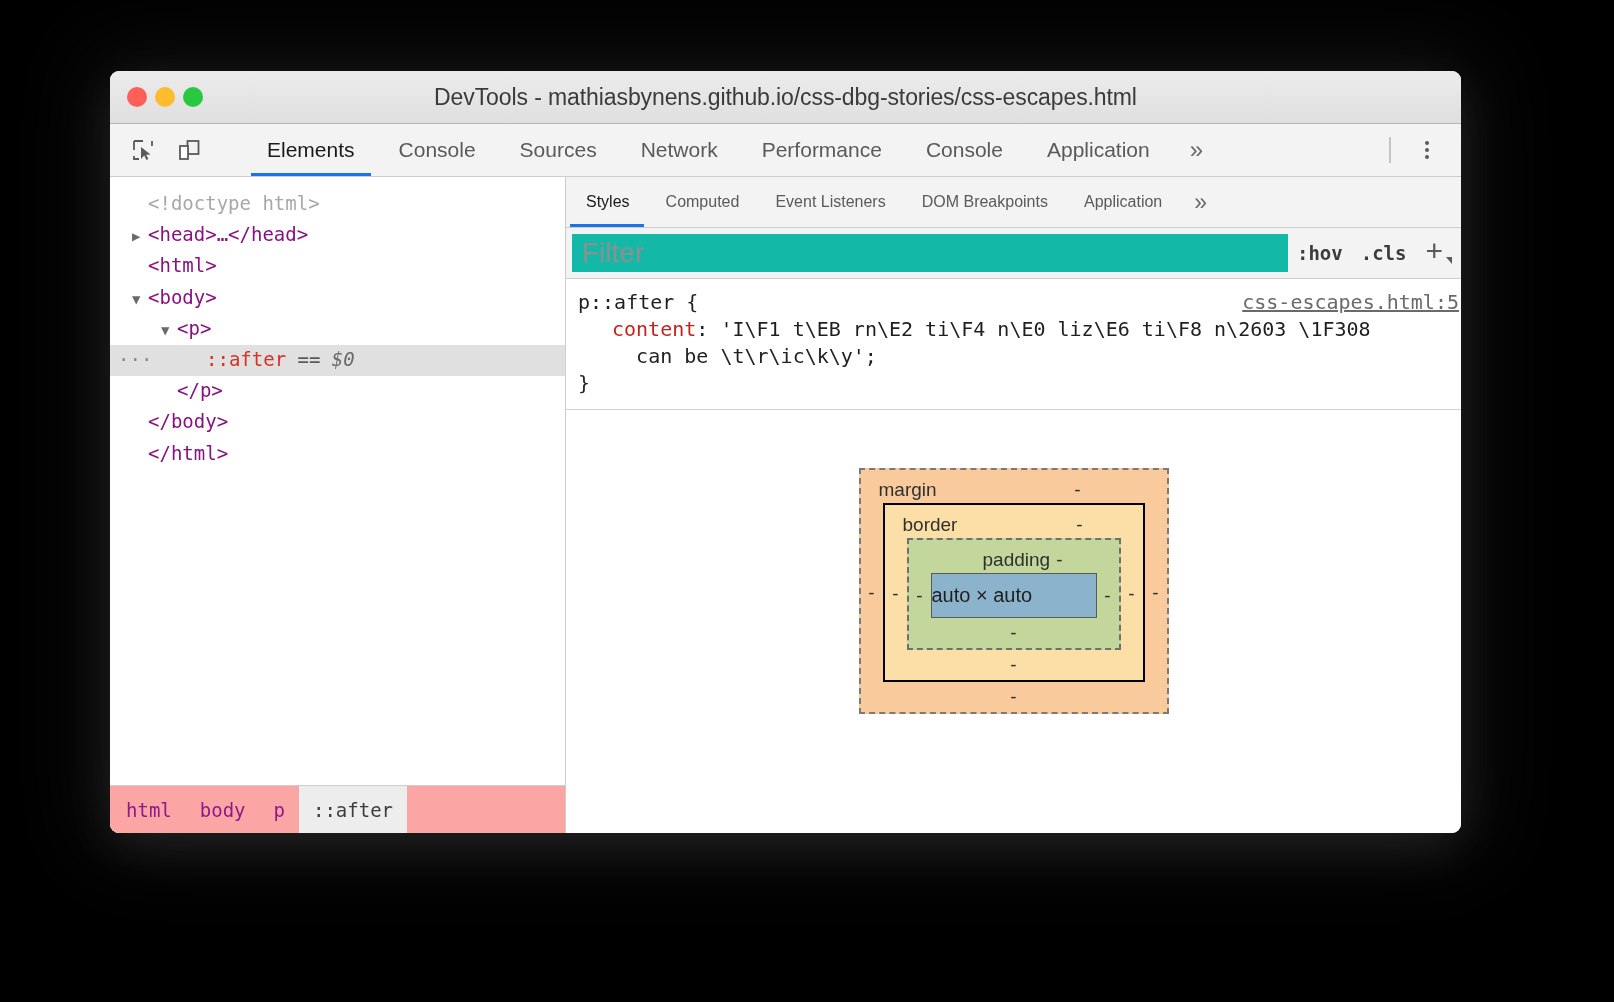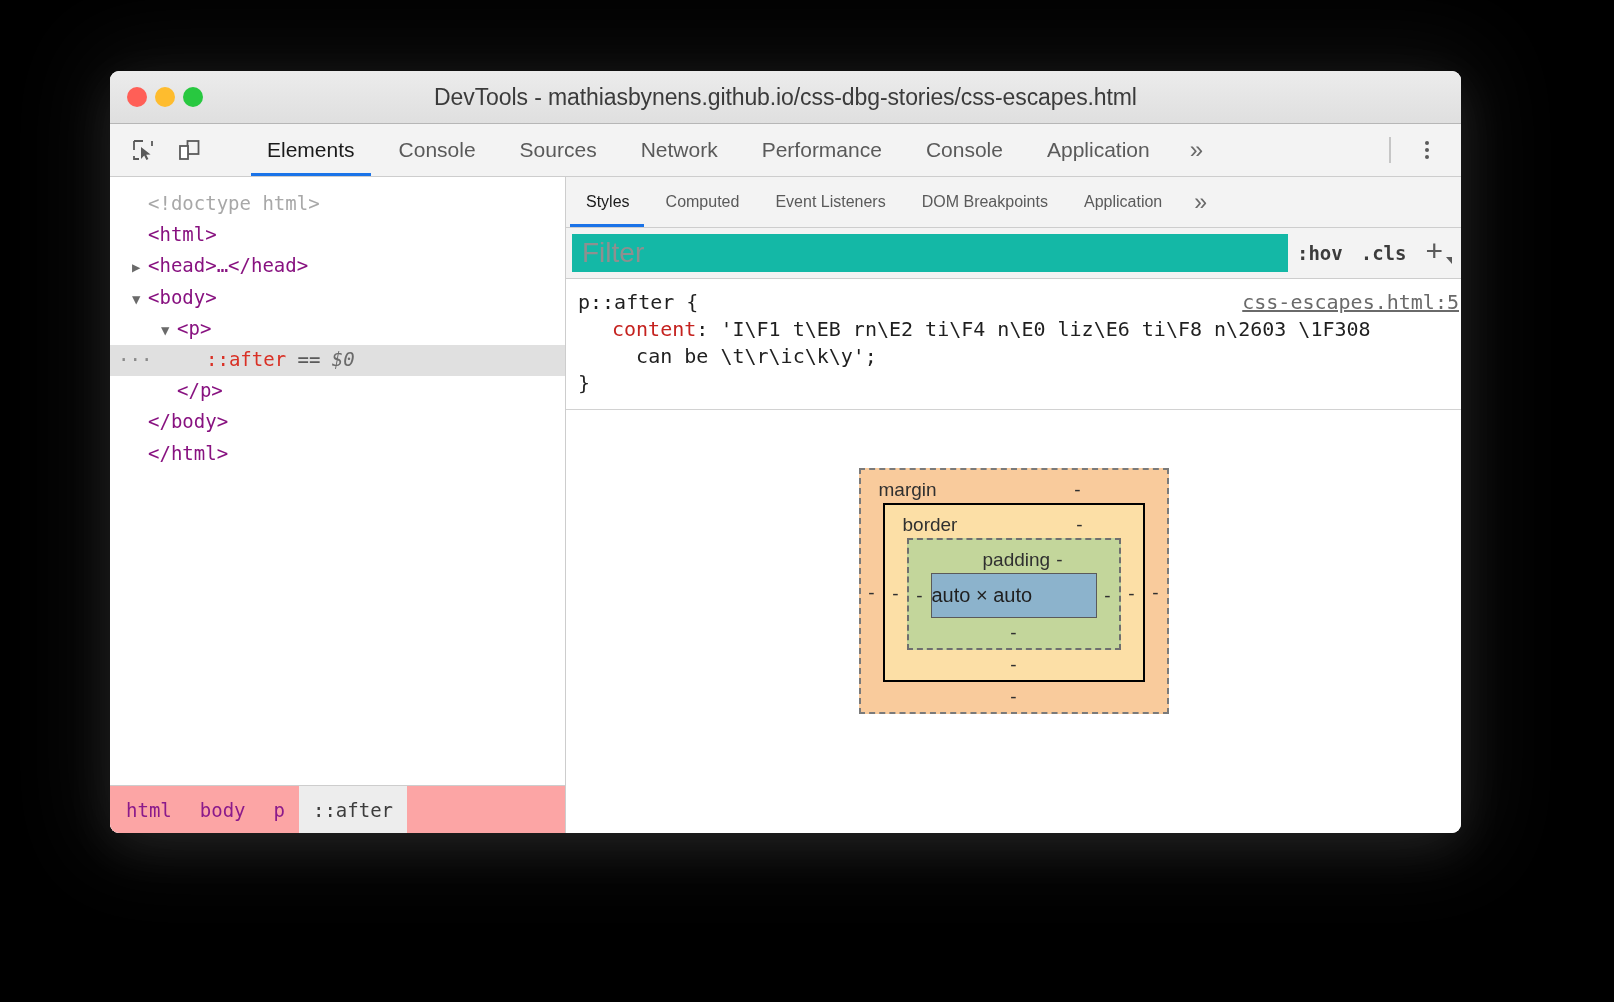--- a/index.html
+++ b/index.html
@@ -469,22 +469,22 @@
           <i></i>
       </div>
     </div>
   </div>
 
   <div id="split">
 
     <div id="dom-panel">
       <div id="dom-tree">
           <div class="dom-line" style="padding-left: 22px;"><span class="arrow"> </span><span class="tok-doctype">&lt;!doctype html&gt;</span></div>
+          <div class="dom-line" style="padding-left: 22px;"><span class="arrow">▶</span><span class="tok-tag">&lt;head&gt;…&lt;/head&gt;</span></div>
           <div class="dom-line" style="padding-left: 22px;"><span class="arrow"> </span><span class="tok-tag">&lt;html&gt;</span></div>
-          <div class="dom-line" style="padding-left: 22px;"><span class="arrow">▶</span><span class="tok-tag">&lt;head&gt;…&lt;/head&gt;</span></div>
           <div class="dom-line" style="padding-left: 22px;"><span class="arrow">▼</span><span class="tok-tag">&lt;body&gt;</span></div>
           <div class="dom-line" style="padding-left: 51px;"><span class="arrow">▼</span><span class="tok-tag">&lt;p&gt;</span></div>
           <div class="dom-line sel" style="padding-left: 80px;"><span class="ellipsis">···</span><span class="arrow"> </span><span class="tok-pseudo">::after</span><span class="tok-eq"> == </span><span class="tok-dollar">$0</span></div>
           <div class="dom-line" style="padding-left: 51px;"><span class="arrow"> </span><span class="tok-tag">&lt;/p&gt;</span></div>
           <div class="dom-line" style="padding-left: 22px;"><span class="arrow"> </span><span class="tok-tag">&lt;/body&gt;</span></div>
           <div class="dom-line" style="padding-left: 22px;"><span class="arrow"> </span><span class="tok-tag">&lt;/html&gt;</span></div>
         </div>
       <div id="breadcrumb">
           <div class="crumb">html</div>
           <div class="crumb">body</div>

